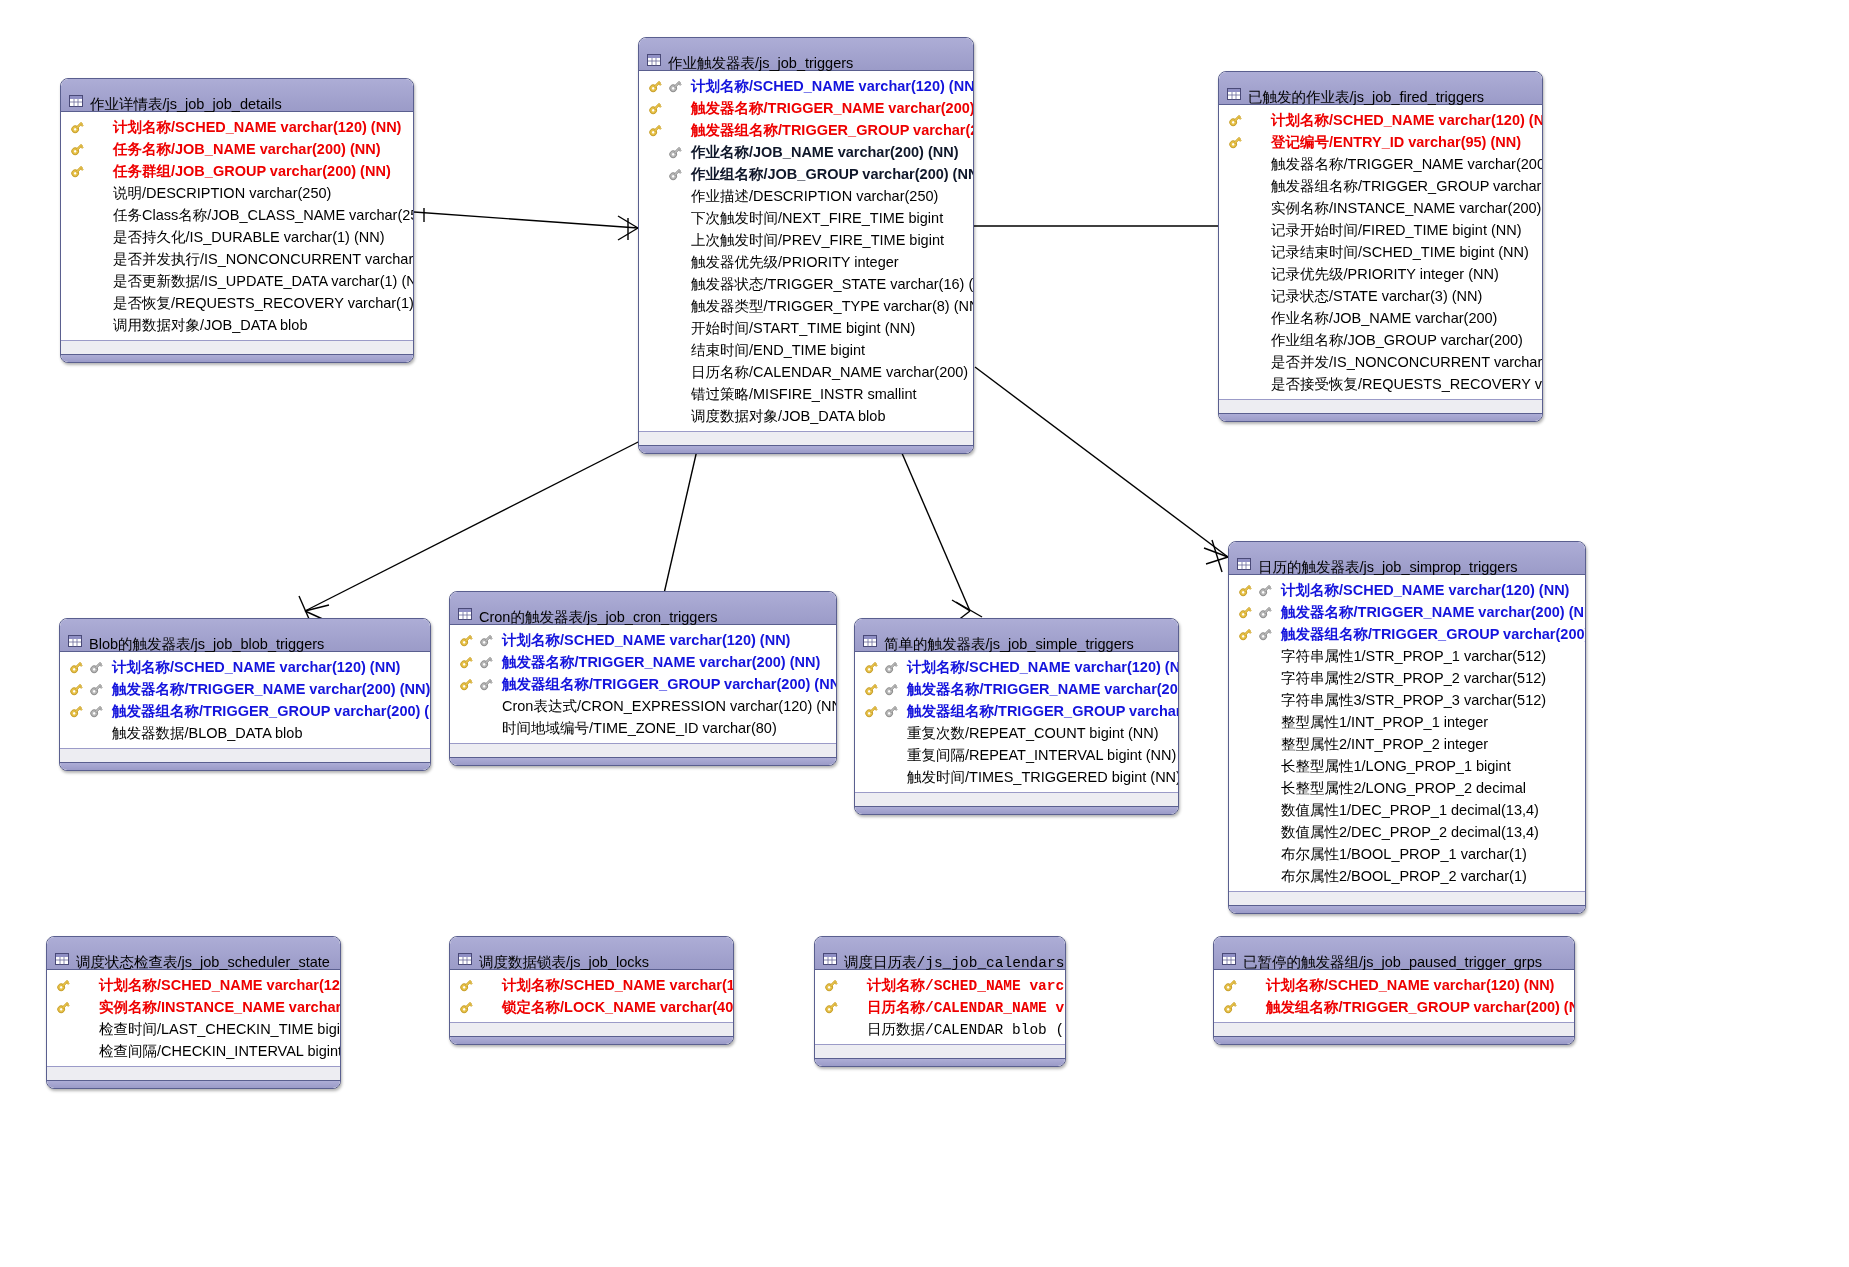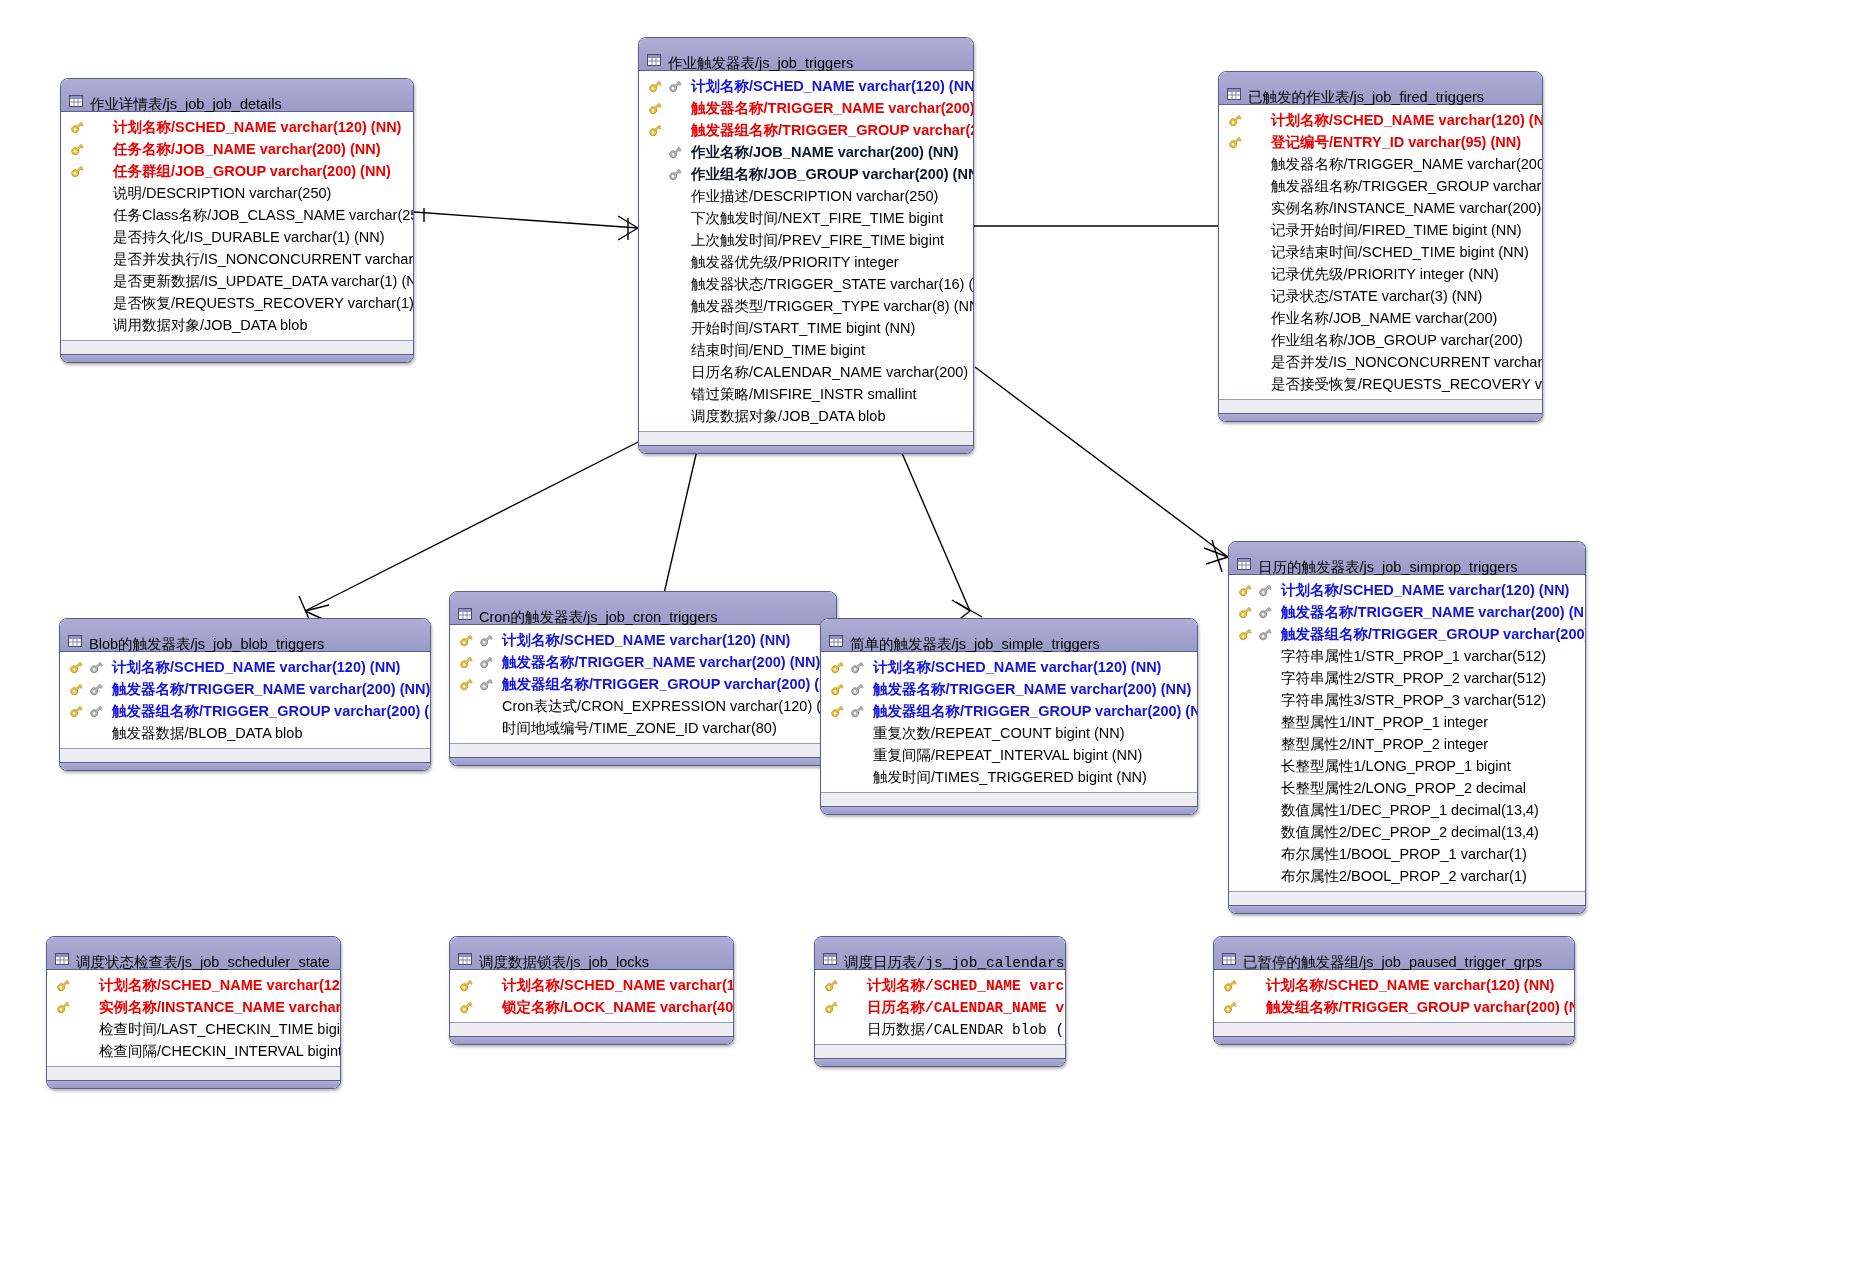--- a/index.html
+++ b/index.html
@@ -809,21 +809,21 @@
         </div>
         <div class="attr">
           <span class="keyslot"></span>
           <span class="keyslot"></span>
           <span class="attr-label plain">时间地域编号/TIME_ZONE_ID varchar(80)</span>
         </div>
       </div>
       <div class="entity-footer"></div>
       <div class="entity-foot2"></div>
     </div>
-    <div class="entity" style="left: 820px; top: 618px; width: 378px;">
+    <div class="entity" style="left: 854px; top: 618px; width: 325px;">
       <div class="entity-header">
         <svg class="table-icon" viewBox="0 0 14 12">
           <rect x="0.5" y="0.5" width="13" height="11" fill="#ffffff" stroke="#4a4a78" stroke-width="1"></rect>
           <rect x="1" y="1" width="12" height="3" fill="#8f8fc4"></rect>
           <line x1="1" y1="7" x2="13" y2="7" stroke="#6a6a9a" stroke-width="0.8"></line>
           <line x1="5" y1="4" x2="5" y2="11.5" stroke="#6a6a9a" stroke-width="0.8"></line>
           <line x1="9" y1="4" x2="9" y2="11.5" stroke="#6a6a9a" stroke-width="0.8"></line>
         </svg>
         <span>简单的触发器表/js_job_simple_triggers</span>
       </div>

